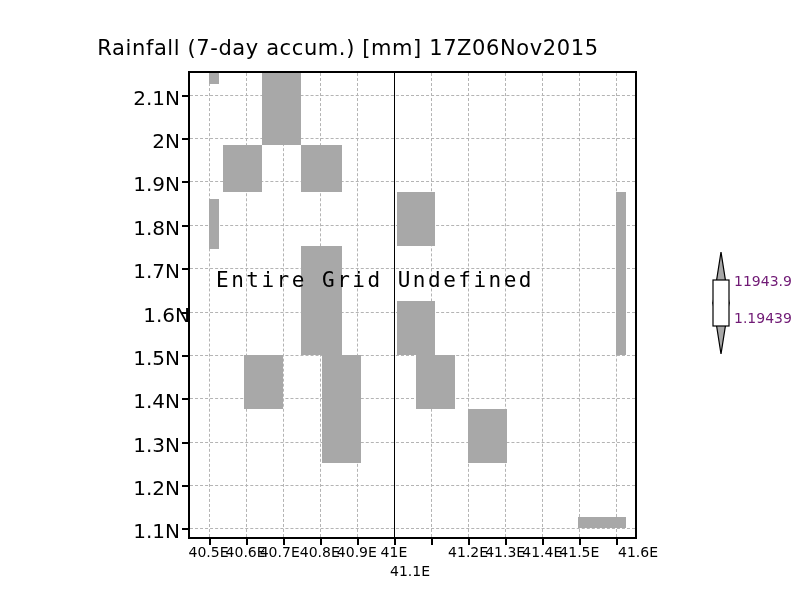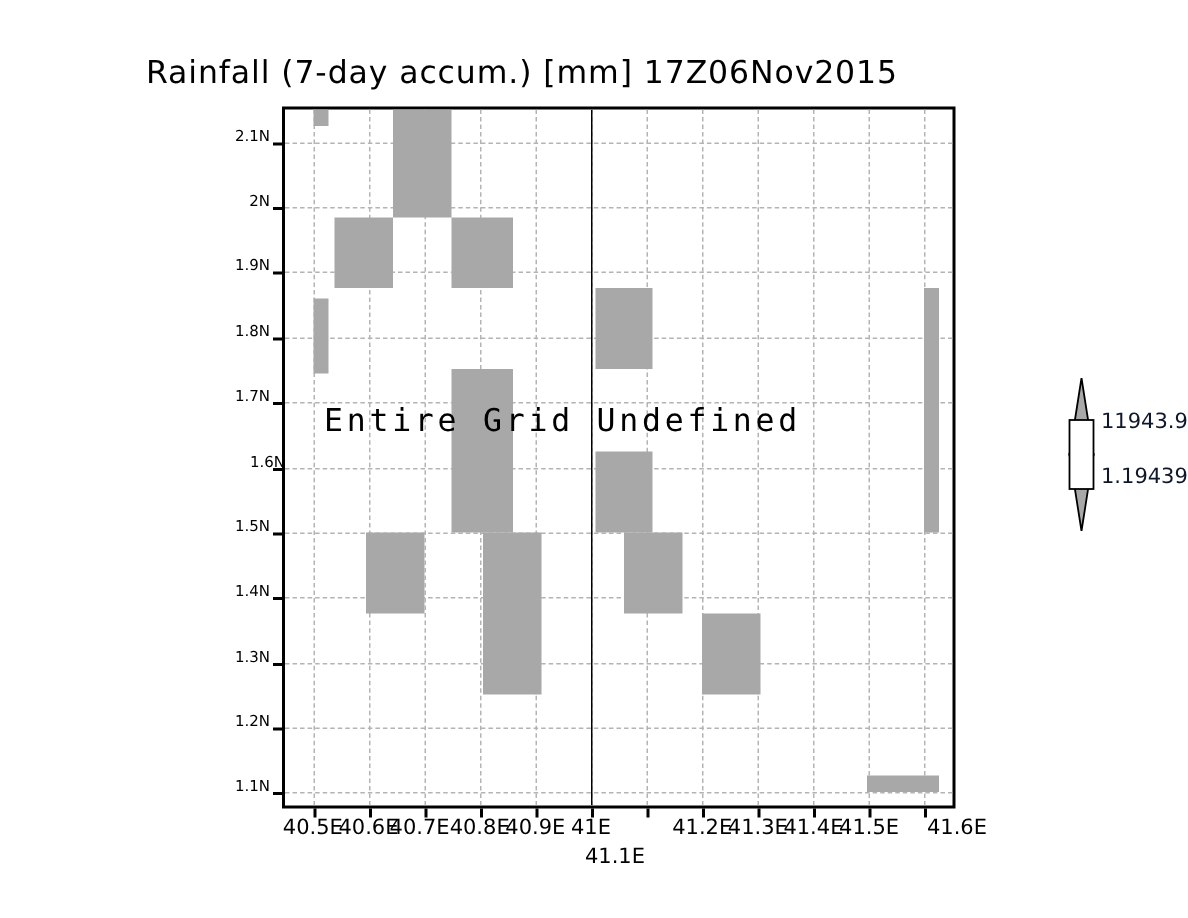--- a/index.html
+++ b/index.html
@@ -44,34 +44,34 @@
     position:absolute; left:26px; top:195px;
     font-family:"DejaVu Sans Mono",monospace;
     font-size:21px; letter-spacing:2.5px;
     color:#000; white-space:nowrap;
   }
 
   
   .ytick{position:absolute;width:6px;height:0;border-top:2px solid #000;
          left:182px;}
   .ylab{position:absolute;right:614px;text-align:right;
-        font-family:"DejaVu Sans",sans-serif;font-size:10px;color:#000;
+        font-family:"DejaVu Sans",sans-serif;font-size:20px;color:#000;
         white-space:nowrap;}
 
   .xtick{position:absolute;height:6px;width:0;border-left:2px solid #000;
          top:539px;}
   .xlab{position:absolute;top:544px;
         font-family:"DejaVu Sans",sans-serif;font-size:14px;color:#000;
         white-space:nowrap;text-align:center;}
 
   
   #colorbar{position:absolute;left:704px;top:252px;width:34px;height:102px;}
   #cb-svg{display:block;}
   .cblab{position:absolute;left:30px;
-         font-family:"DejaVu Sans",sans-serif;font-size:14px;color:#0f172a;
+         font-family:"DejaVu Sans",sans-serif;font-size:14px;color:#701a75;
          white-space:nowrap;}
 </style>
 </head>
 <body>
 
 <div id="title">Rainfall (7-day accum.) [mm] 17Z06Nov2015</div>
 
 <div id="plot">
 
   <div id="grid-layer">

